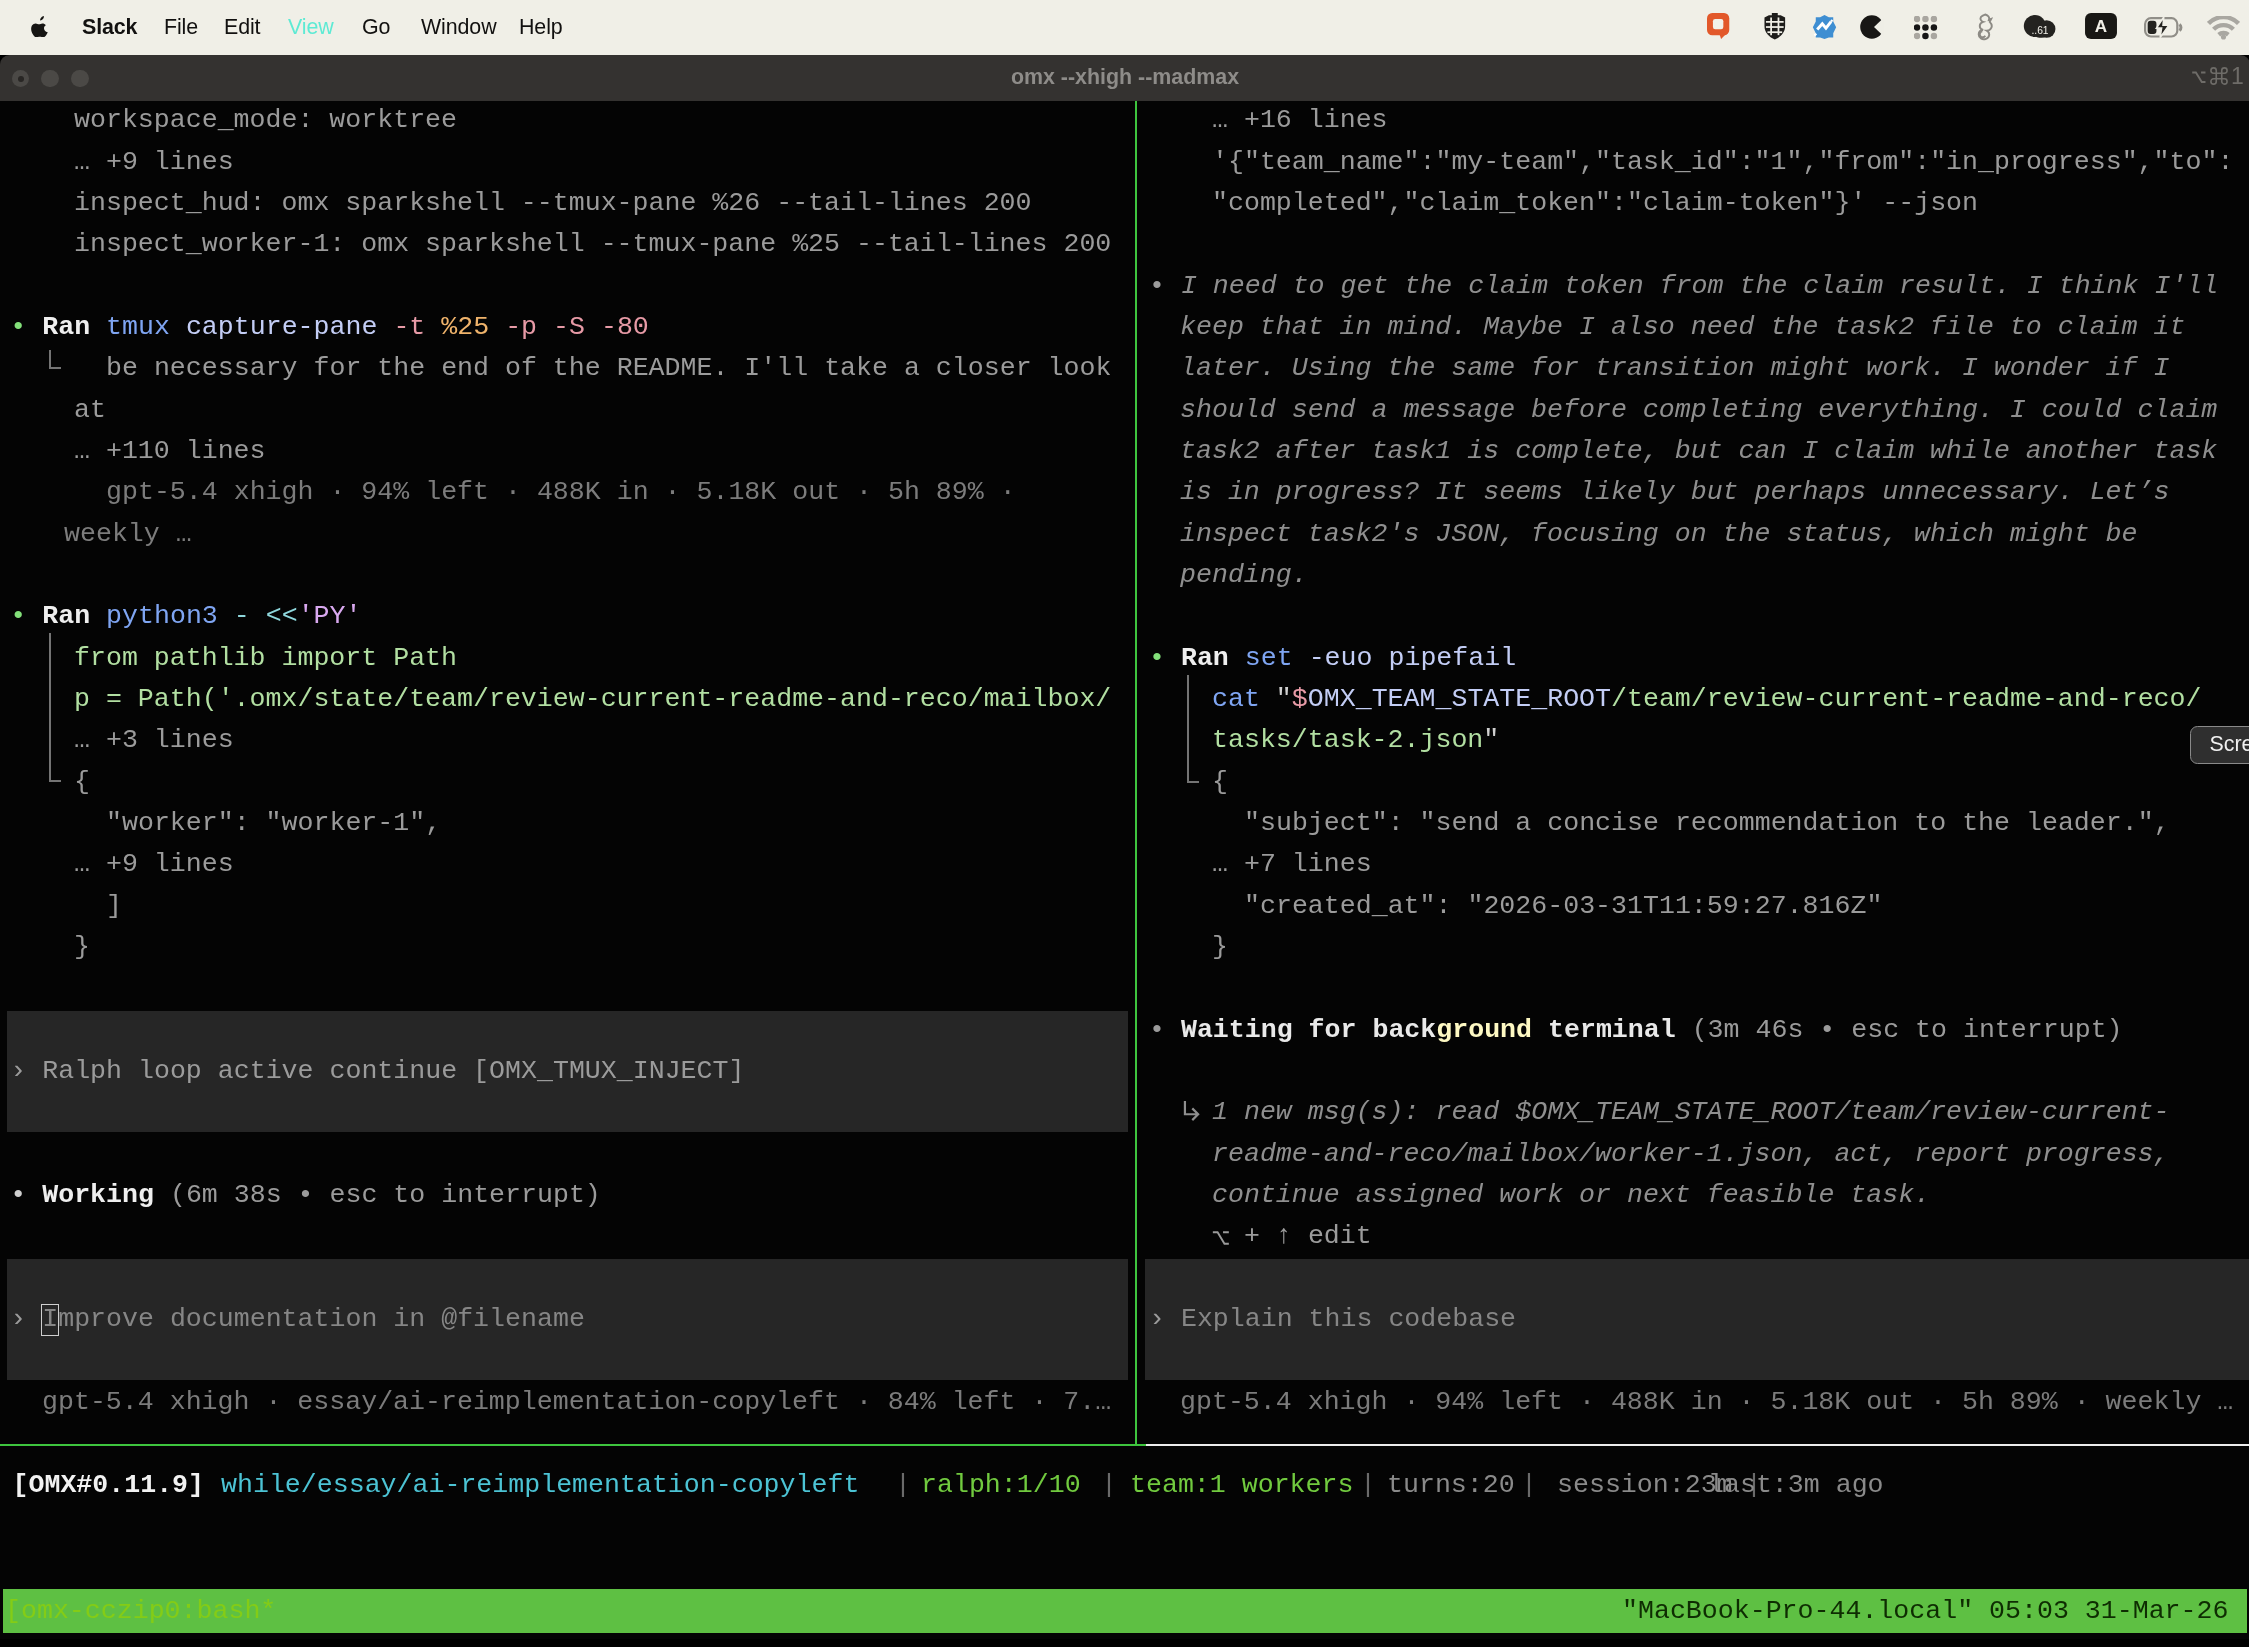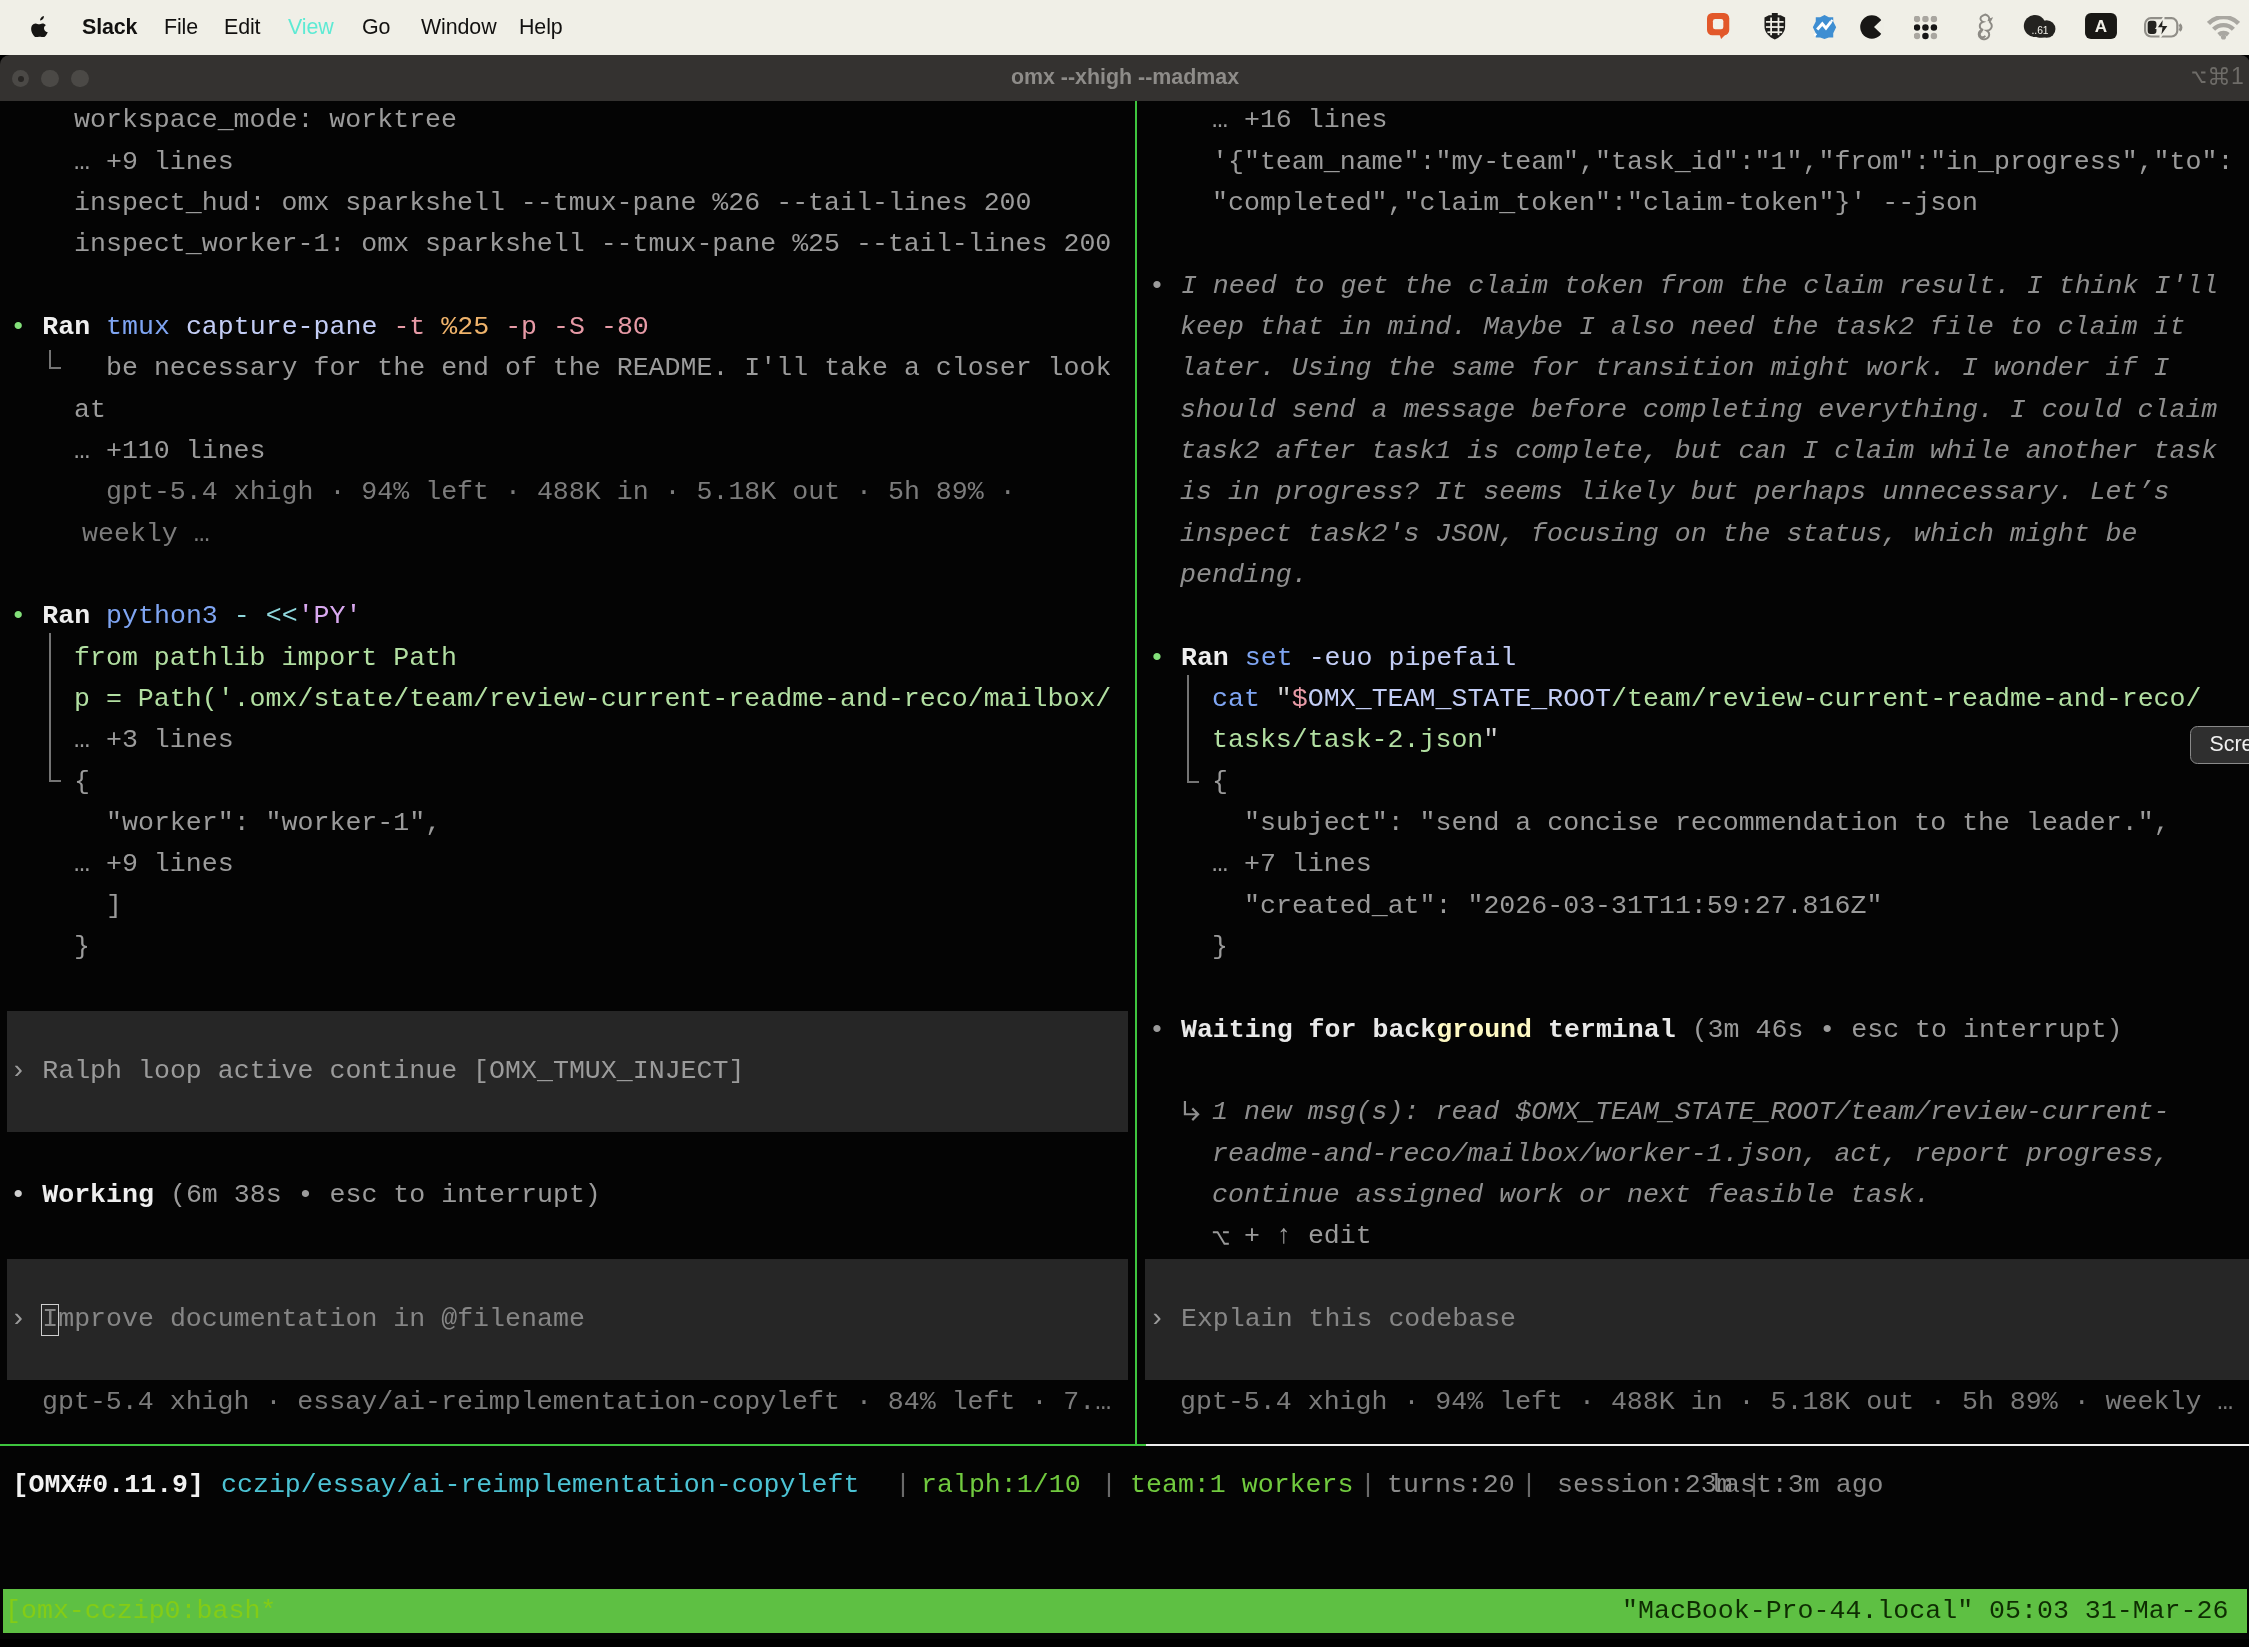--- a/index.html
+++ b/index.html
@@ -138,21 +138,21 @@
 
 <div class="tl" style="left:74px;top:100px"><span class="g">workspace_mode: worktree</span></div>
 <div class="tl" style="left:74px;top:142px"><span class="g">… +9 lines</span></div>
 <div class="tl" style="left:74px;top:183px"><span class="g">inspect_hud: omx sparkshell --tmux-pane %26 --tail-lines 200</span></div>
 <div class="tl" style="left:74px;top:224px"><span class="g">inspect_worker-1: omx sparkshell --tmux-pane %25 --tail-lines 200</span></div>
 <div class="tl" style="left:10.3px;top:307px"><span class="bg">•</span> <span class="w">Ran</span> <span class="bl">tmux</span> <span class="pw">capture-pane</span> <span class="pk">-t</span> <span class="or">%25</span> <span class="pk">-p</span> <span class="pk">-S</span> <span class="pk">-80</span></div>
 <div class="tl" style="left:106px;top:348px"><span class="g">be necessary for the end of the README. I'll take a closer look</span></div>
 <div class="tl" style="left:74px;top:390px"><span class="g">at</span></div>
 <div class="tl" style="left:74px;top:431px"><span class="g">… +110 lines</span></div>
 <div class="tl" style="left:106px;top:472px"><span class="d">gpt-5.4 xhigh · 94% left · 488K in · 5.18K out · 5h 89% ·</span></div>
-<div class="tl" style="left:82px;top:514px"><span class="d">weekly …</span></div>
+<div class="tl" style="left:64px;top:514px"><span class="d">weekly …</span></div>
 <div class="tl" style="left:10.3px;top:596px"><span class="bg">•</span> <span class="w">Ran</span> <span class="bl">python3</span> <span class="cy">-</span> <span class="cy">&lt;&lt;</span><span class="vi">'PY'</span></div>
 <div class="tl" style="left:74px;top:638px"><span class="gr">from pathlib import Path</span></div>
 <div class="tl" style="left:74px;top:679px"><span class="gr">p = Path('.omx/state/team/review-current-readme-and-reco/mailbox/</span></div>
 <div class="tl" style="left:74px;top:720px"><span class="g">… +3 lines</span></div>
 <div class="tl" style="left:74px;top:762px"><span class="g">{</span></div>
 <div class="tl" style="left:106px;top:803px"><span class="g">"worker": "worker-1",</span></div>
 <div class="tl" style="left:74px;top:844px"><span class="g">… +9 lines</span></div>
 <div class="tl" style="left:106px;top:886px"><span class="g">]</span></div>
 <div class="tl" style="left:74px;top:927px"><span class="g">}</span></div>
 <div class="tl" style="left:10.3px;top:1051px"><span class="g">›</span> <span class="g">Ralph loop active continue [OMX_TMUX_INJECT]</span></div>
@@ -182,21 +182,21 @@
 <div class="tl" style="left:1212px;top:1092px"><span class="it">1 new msg(s): read $OMX_TEAM_STATE_ROOT/team/review-current-</span></div>
 <div class="tl" style="left:1212px;top:1134px"><span class="it">readme-and-reco/mailbox/worker-1.json, act, report progress,</span></div>
 <div class="tl" style="left:1212px;top:1175px"><span class="it">continue assigned work or next feasible task.</span></div>
 <div class="tl" style="left:1244px;top:1216px"><span class="g">+</span> <span class="g">↑</span> <span class="g">edit</span></div>
 <div class="tl" style="left:1149px;top:1299px"><span class="g">›</span> <span class="ph">Explain this codebase</span></div>
 <div class="tl" style="left:1180px;top:1382px"><span class="d">gpt-5.4 xhigh · 94% left · 488K in · 5.18K out · 5h 89% · weekly …</span></div>
 <div style="position:absolute;left:49px;top:350px;width:11.8px;height:19px;border-left:2.2px solid #747474;border-bottom:2.2px solid #747474"></div>
 <div style="position:absolute;left:49px;top:633px;width:11.8px;height:149px;border-left:2.2px solid #747474;border-bottom:2.2px solid #747474"></div>
 <div style="position:absolute;left:1187px;top:675px;width:11.8px;height:108px;border-left:2.2px solid #747474;border-bottom:2.2px solid #747474"></div>
 <div class="tl" style="left:12.5px;top:1465px"><span class="ws">[OMX#0.11.9]</span></div>
-<div class="tl" style="left:221px;top:1465px"><span class="tc">cczip/essay/ai-reimplementation-copyleft</span></div>
+<div class="tl" style="left:221px;top:1465px"><span class="tc">while/essay/ai-reimplementation-copyleft</span></div>
 <div class="tl" style="left:895px;top:1465px"><span class="sep">|</span></div>
 <div class="tl" style="left:921px;top:1465px"><span class="sg">ralph:1/10</span></div>
 <div class="tl" style="left:1101px;top:1465px"><span class="sep">|</span></div>
 <div class="tl" style="left:1130px;top:1465px"><span class="sg">team:1 workers</span></div>
 <div class="tl" style="left:1360px;top:1465px"><span class="sep">|</span></div>
 <div class="tl" style="left:1387px;top:1465px"><span class="ds">turns:20</span></div>
 <div class="tl" style="left:1521px;top:1465px"><span class="sep">|</span></div>
 <div class="tl" style="left:1557px;top:1465px"><span class="ds">session:23m</span></div>
 <div class="tl" style="left:1746px;top:1465px"><span class="sep">|</span></div>
 <div class="tl" style="left:1708px;top:1465px"><span class="ds">last:3m ago</span></div>

